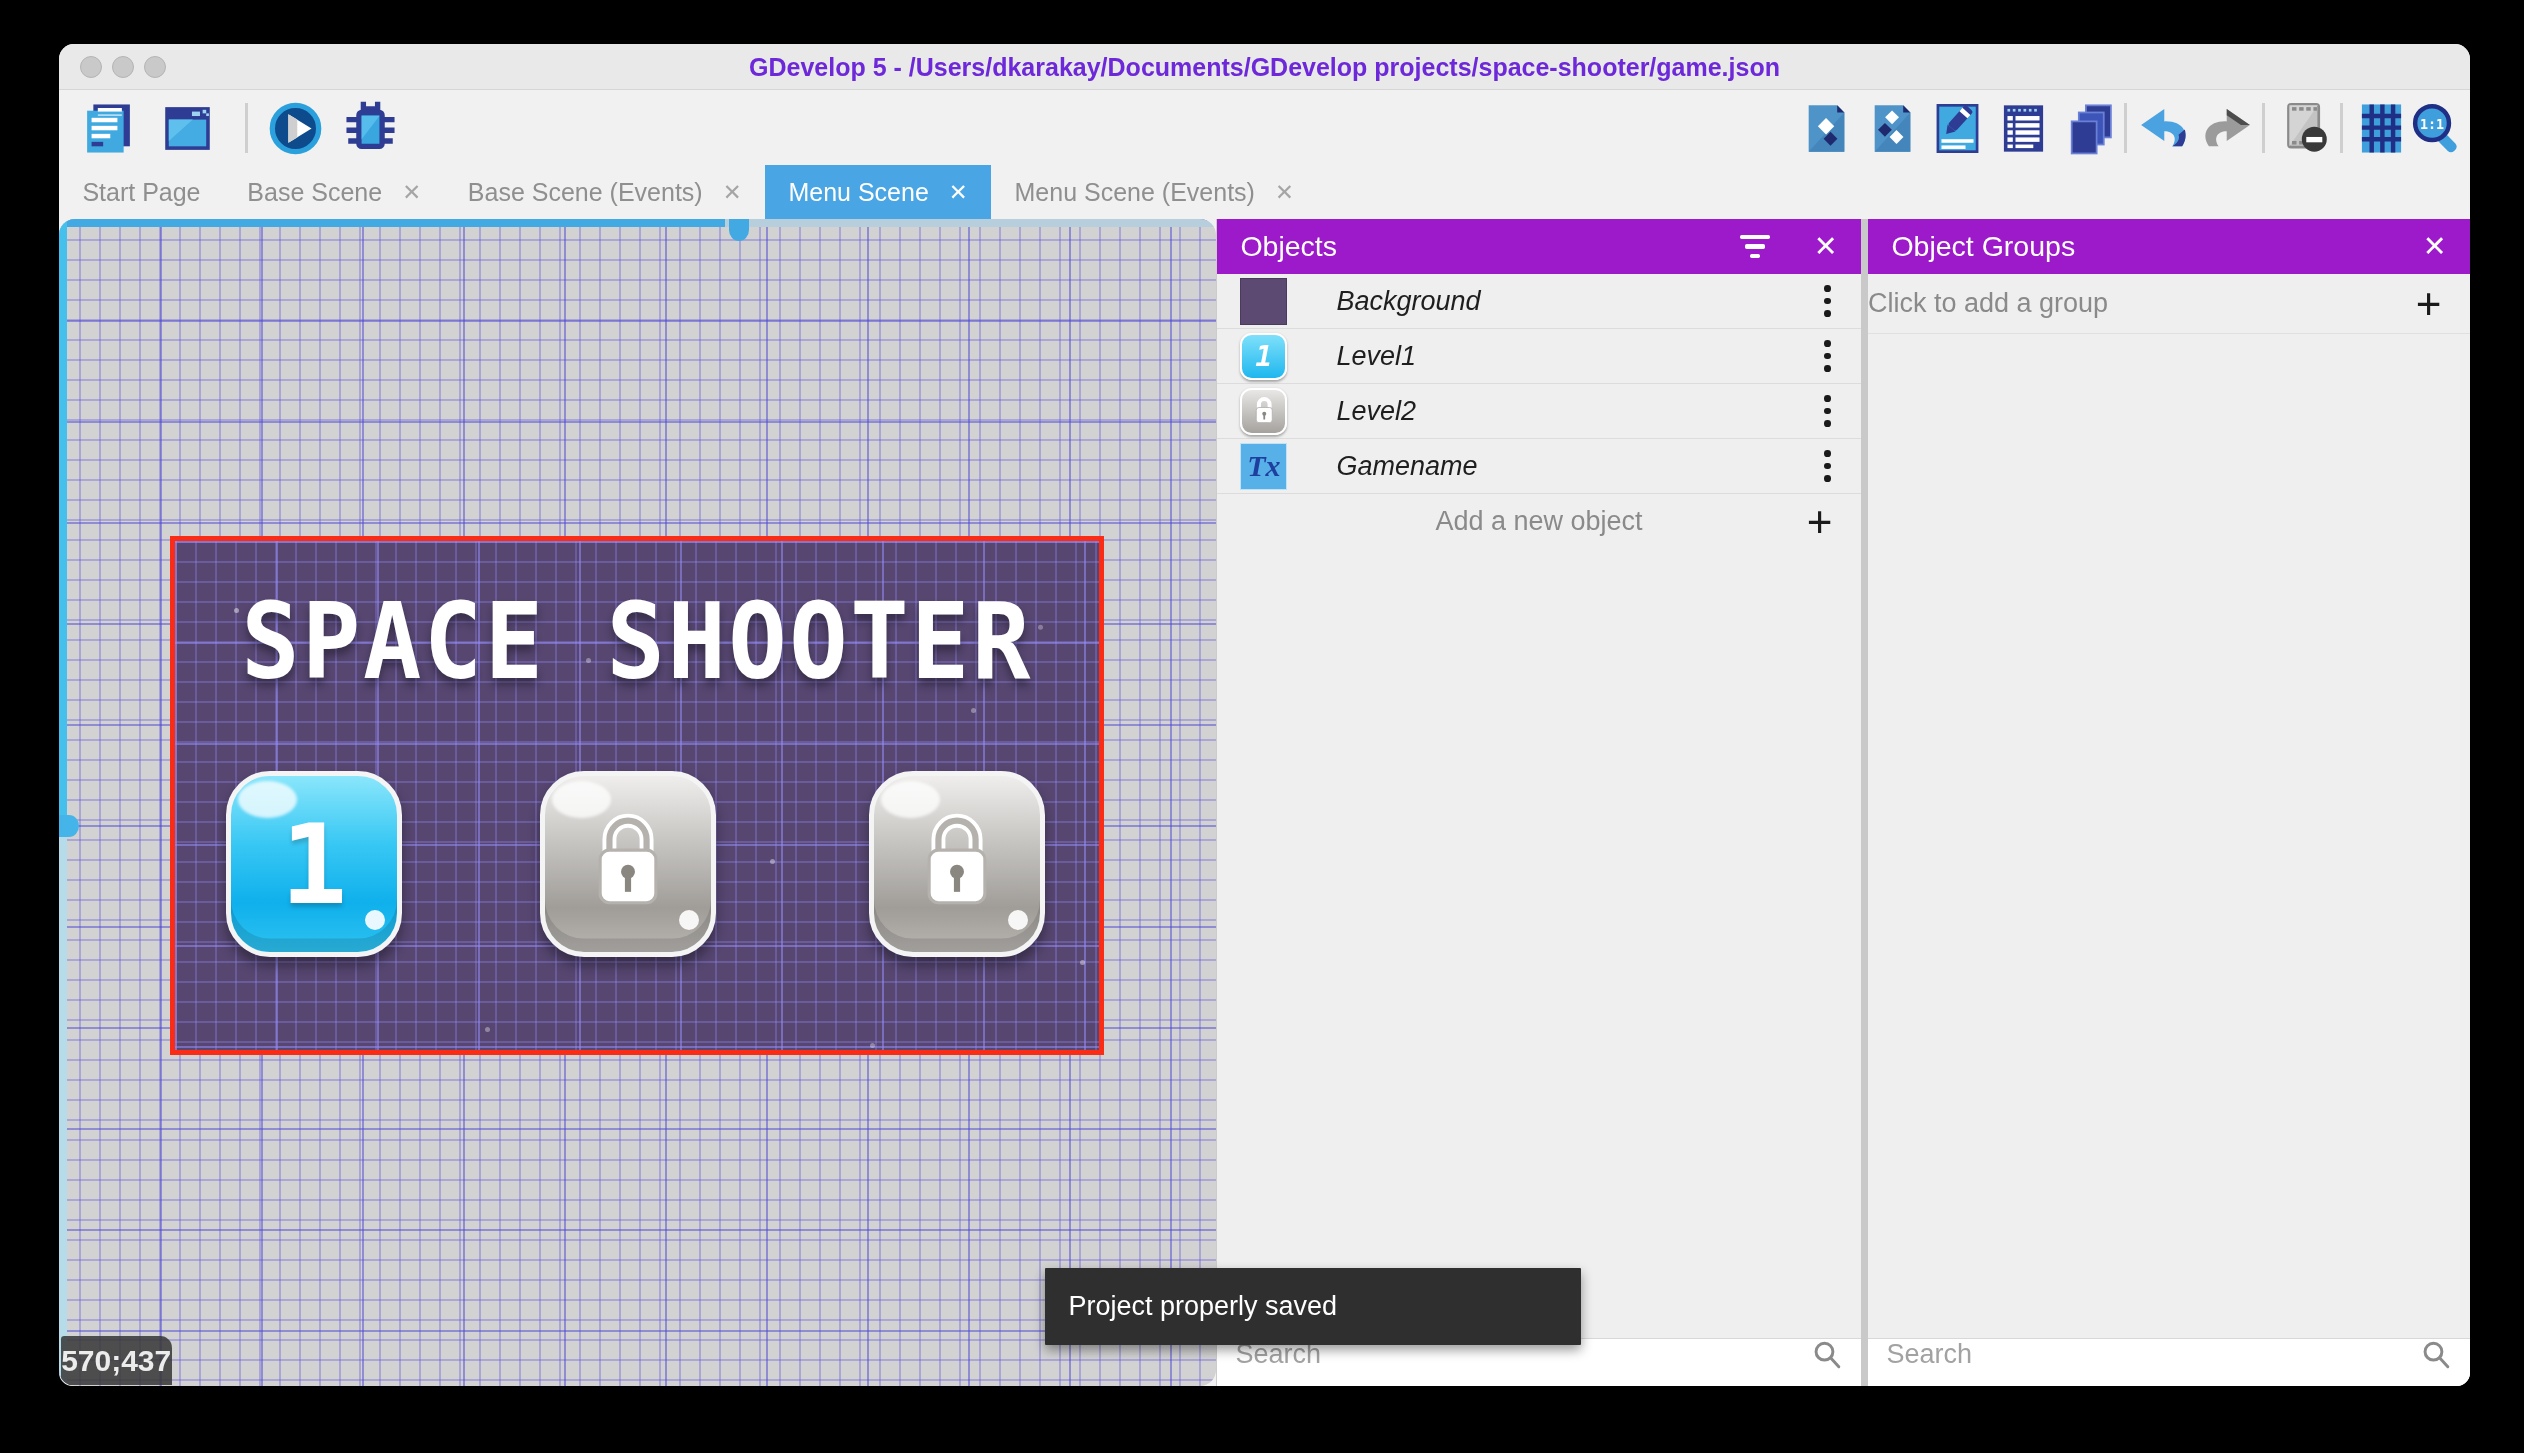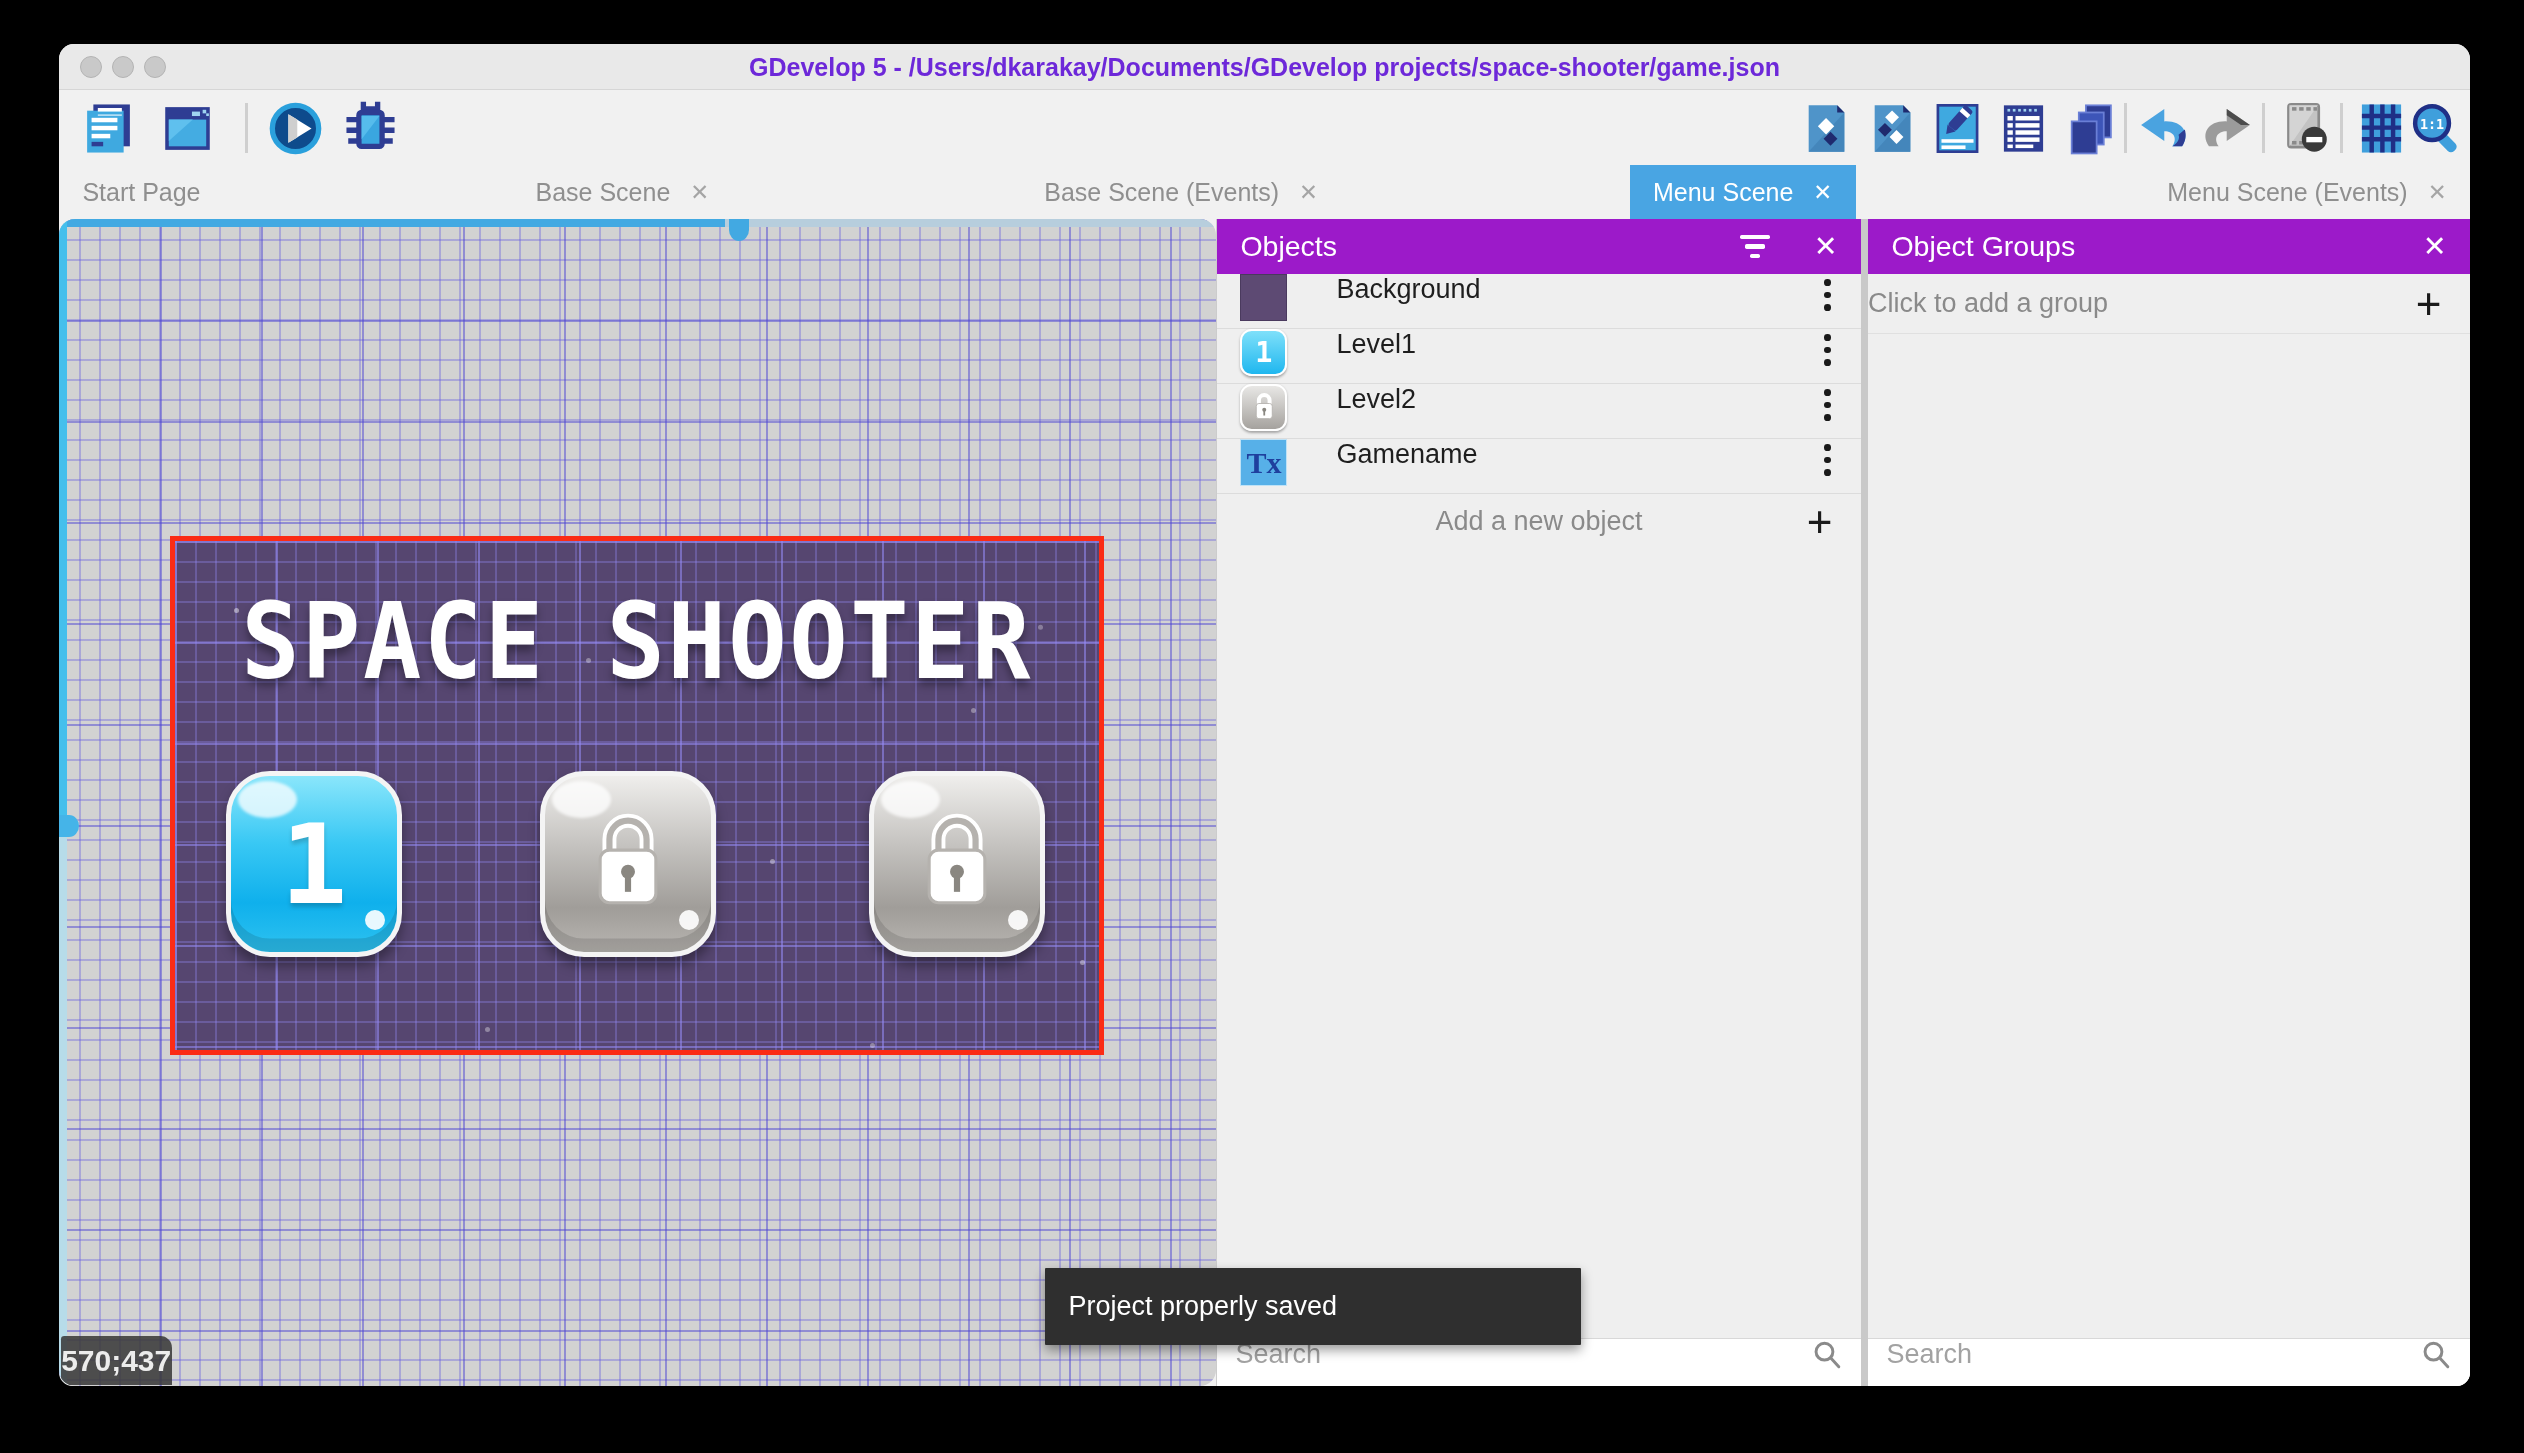--- a/index.html
+++ b/index.html
@@ -15,21 +15,21 @@
   .win-title { position:absolute; left:167px; right:167px; top:0; height:46px; line-height:46px; text-align:center;
                color:#6d28d9; font-size:25px; font-weight:700; white-space:nowrap; overflow:hidden; }
 
   
   .toolbar { position:absolute; left:0; top:47px; width:100%; height:75px; background:#f1f1f1; }
   .tbtn { position:absolute; top:9.2px; width:57px; height:57px; cursor:pointer; }
   .tbtn svg { width:100%; height:100%; display:block; }
   .tdiv { position:absolute; top:11.7px; width:2.5px; height:50px; background:#cfcfcf; }
 
   
-  .tabbar { position:absolute; left:0; top:121px; width:100%; height:54px; background:#f1f1f1; display:flex;justify-content:space-between; }
+  .tabbar { position:absolute; left:0; top:121px; width:100%; height:54px; background:#f1f1f1; display:flex; }
   .tab { display:flex; align-items:center; gap:20px; padding:0 23.4px; font-size:25px; color:#8f8f8f; cursor:pointer; white-space:nowrap; }
   .tab .x { font-size:22.6px; color:#a5a5a5; }
   .tab.active { background:#49a5e3; color:#fff; }
   .tab.active .x { color:#fff; }
 
   
   .canvas { position:absolute; left:0; top:175px; width:1157px; height:1167px; overflow:hidden;
             background-color:#d2d2d2;
             background-image:
               linear-gradient(rgba(78,70,210,0.50) 2.5px, transparent 2.5px),
@@ -88,22 +88,22 @@
   .groups-panel { position:absolute; left:1809px; top:175px; width:602px; height:1167px; background:#efefef;
                   display:flex; flex-direction:column; }
   .panel-header { height:55px; min-height:55px; background:#9c1ac9; color:#fff; display:flex; align-items:center;
                   padding:0 23.4px; font-size:28.5px; }
   .ph-spacer { flex:1; }
   .filter-icon { display:flex; flex-direction:column; align-items:center; gap:5px; margin-right:44px; cursor:pointer; }
   .filter-icon i { display:block; height:4.2px; background:#fff; border-radius:1.7px; }
   .filter-icon i:nth-child(1){width:30px} .filter-icon i:nth-child(2){width:20px} .filter-icon i:nth-child(3){width:10px}
   .ph-close { font-size:28.5px; color:#fff; cursor:pointer; }
 
-  .obj-row { height:55px; min-height:55px; border-bottom:1.7px solid #dcdcdc; display:flex; 
-             padding:0 25px 0 23.4px; cursor:pointer; }
+  .obj-row { height:55px; min-height:55px; border-bottom:1.7px solid #dcdcdc; display:flex; align-items:center;
+             padding:0 25px 0 23.4px; cursor:pointer;font-style:italic; }
   .thumb { width:47px; height:47px; margin-right:49px; flex:none; display:flex; align-items:center; justify-content:center; }
   .th-bg   { background:#5d4a73; border:0.8px solid #4a3a5e; }
   .th-btn  { border-radius:11.7px; border:2.5px solid #fff; box-shadow:0 1.7px 2.5px rgba(0,0,0,0.3); }
   .th-blue { background:linear-gradient(180deg,#7fe0fa,#1fb7ef); color:#fff; font-family:"DejaVu Sans Mono",monospace;
              font-weight:bold; font-size:28.5px; }
   .th-gray { background:linear-gradient(180deg,#e8e7e5,#a5a29e); }
   .th-gray svg { width:28.5px; height:33px; }
   .th-text { background:#57b0e8; border:1.7px solid #bfe2f6; color:#1f3f9e; font-family:"Liberation Serif", serif;
              font-weight:bold; font-size:30px; }
   .obj-label { flex:1; font-size:27px; color:#1e1e1e; }

